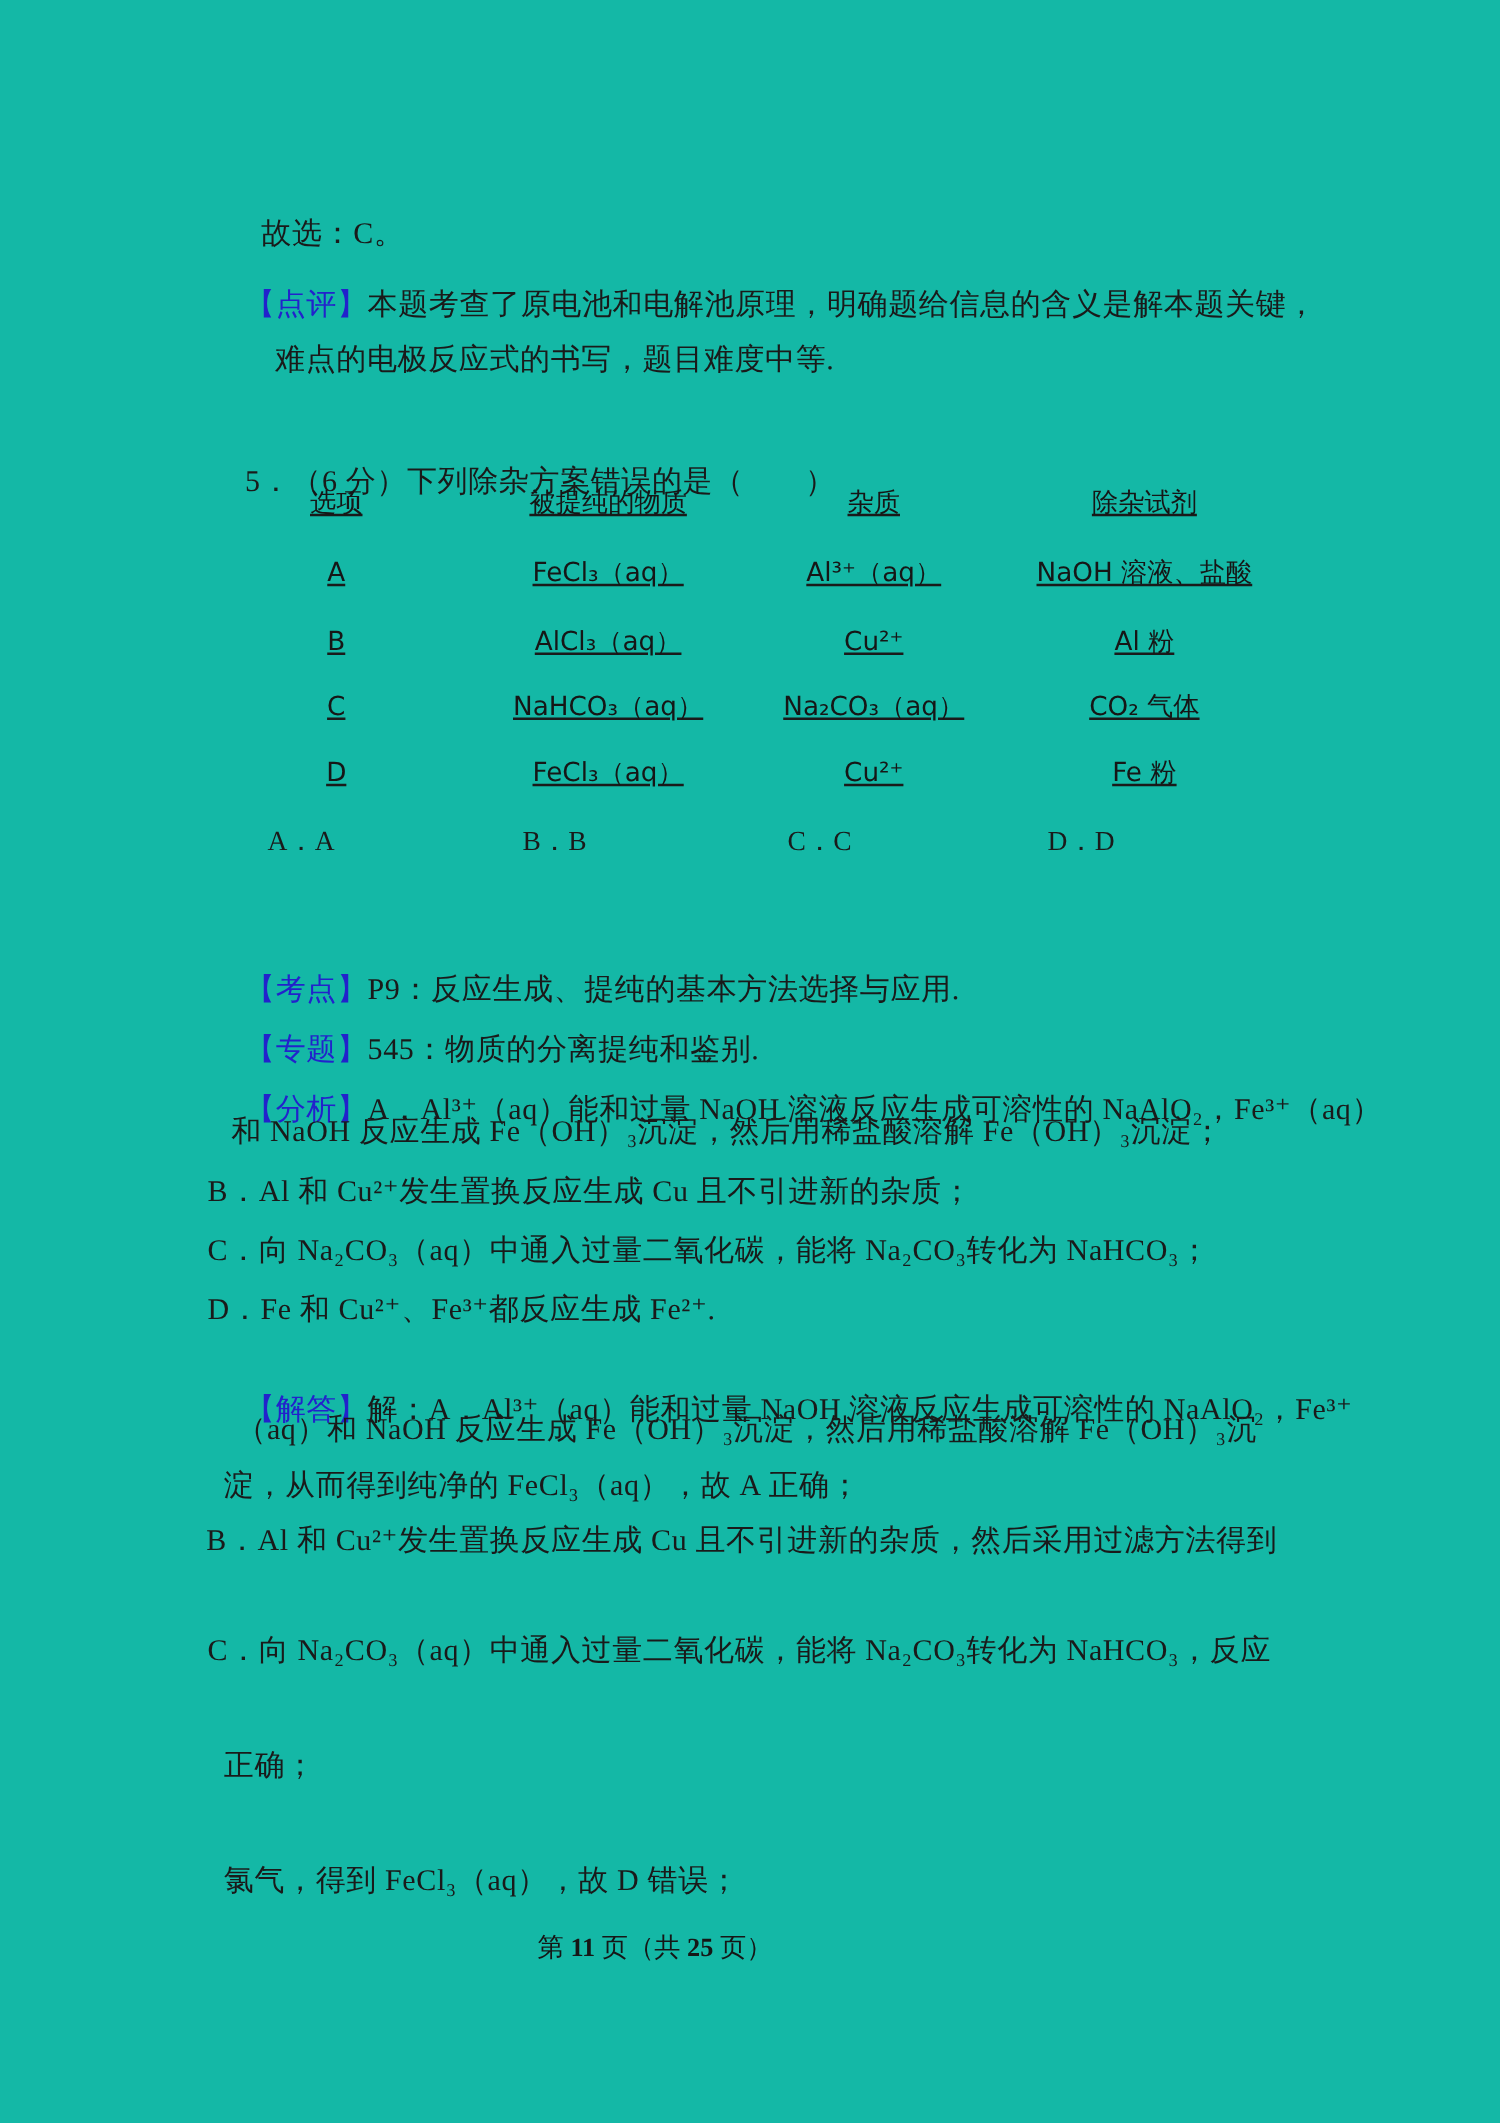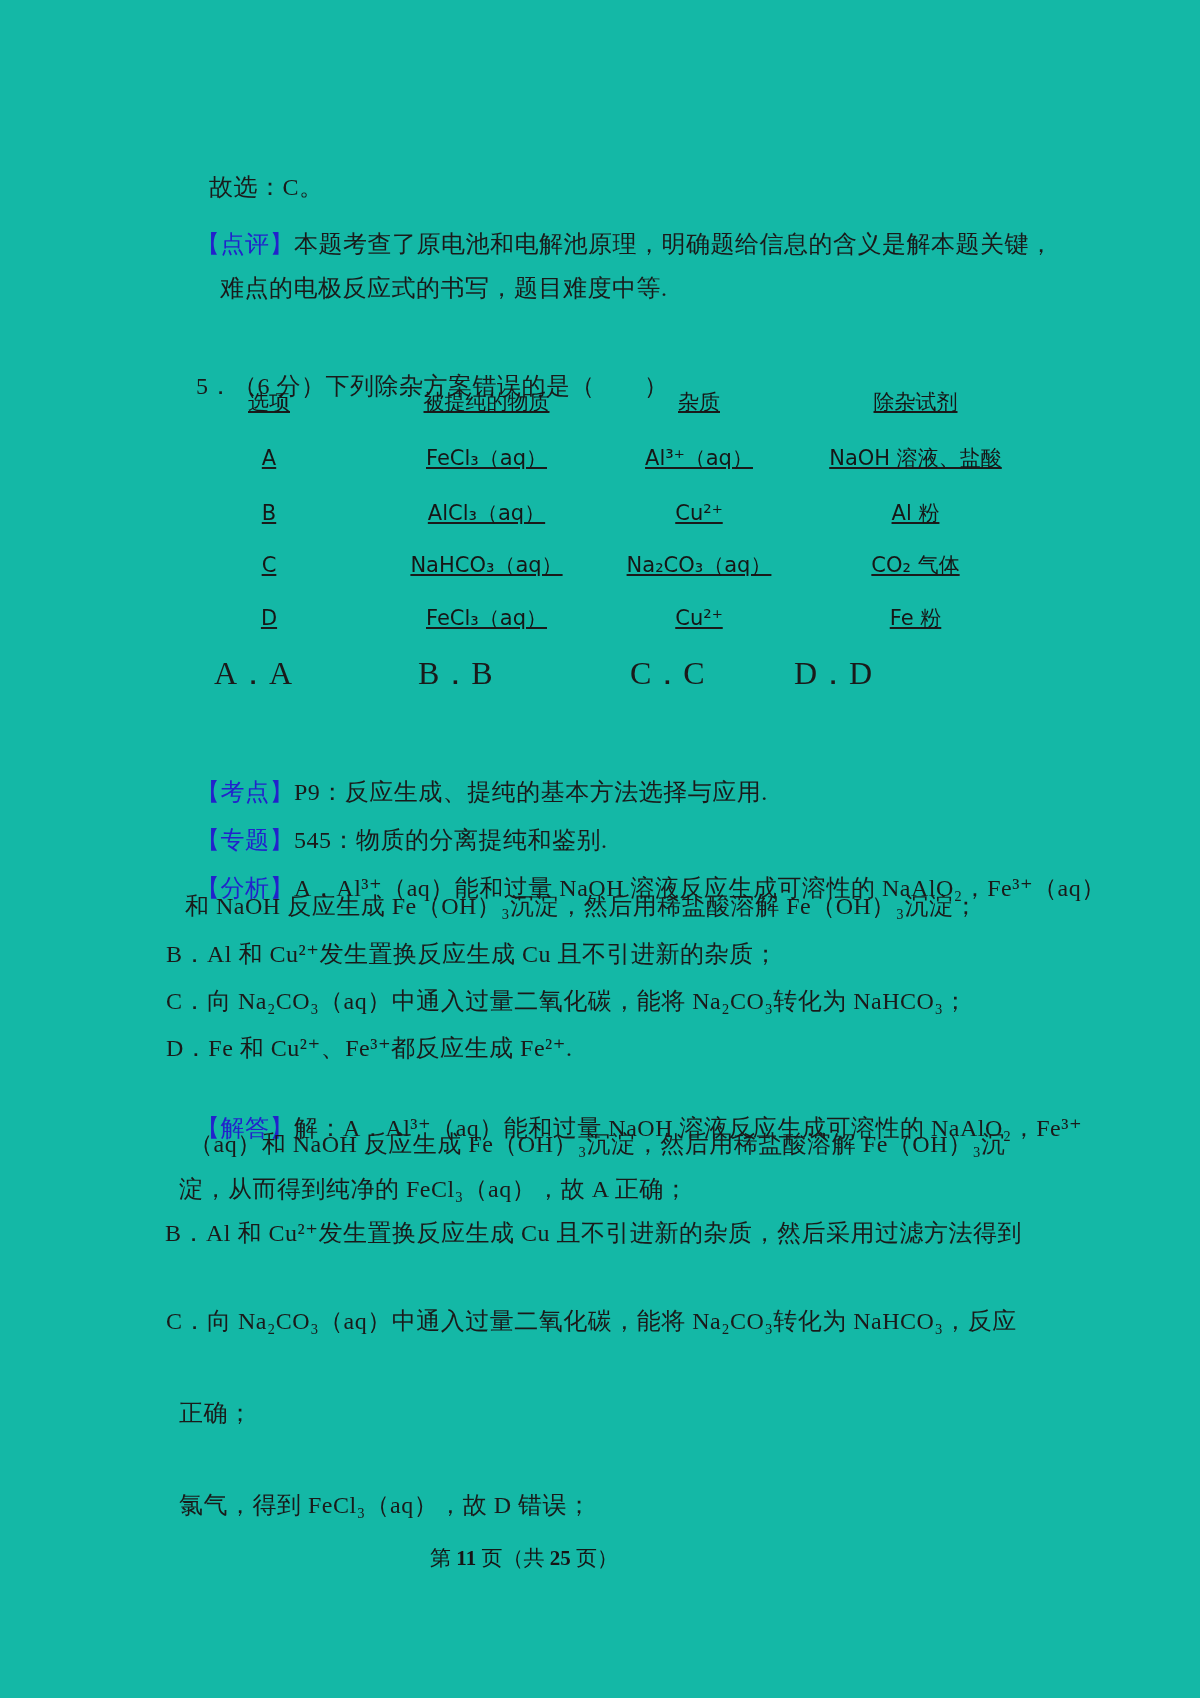--- a/index.html
+++ b/index.html
@@ -30,21 +30,21 @@
     font-family:"DejaVu Sans","Liberation Sans",sans-serif;
     font-size:21px;
     line-height:28px;
     white-space:pre;
     color:#161616;
   }
   .c0{width:210px}.c1{width:225px}.c2{width:200px}.c3{width:233px}
   .choice{
     position:absolute;
     white-space:pre;
-    font-size:32px;
+    font-size:22px;
     line-height:30px;
   }
   .footer{
     position:absolute;
     left:0;width:1048px;
     text-align:center;
     font-size:21px;
     line-height:26px;
     color:#161616;
   }
@@ -101,21 +101,21 @@
   <div class="tbl" style="top:604px">
     <div class="tc c0">D</div>
     <div class="tc c1">FeCl₃（aq）</div>
     <div class="tc c2">Cu²⁺</div>
     <div class="tc c3">Fe 粉</div>
   </div>
 
   <div class="choice" style="left:214px;top:658px">A．A</div>
   <div class="choice" style="left:418px;top:658px">B．B</div>
   <div class="choice" style="left:630px;top:658px">C．C</div>
-  <div class="choice" style="left:794px;top:658px">D．D</div>
+  <div class="choice" style="left:838px;top:658px">D．D</div>
 
   <div class="line" style="left:170px;top:747px">
     <span class="lbl">【考点】</span><span>P9：反应生成、提纯的基本方法选择与应用.</span>
   </div>
 
   <div class="line" style="left:170px;top:795px">
     <span class="lbl">【专题】</span><span>545：物质的分离提纯和鉴别.</span>
   </div>
 
   <div class="line" style="left:170px;top:843px">

